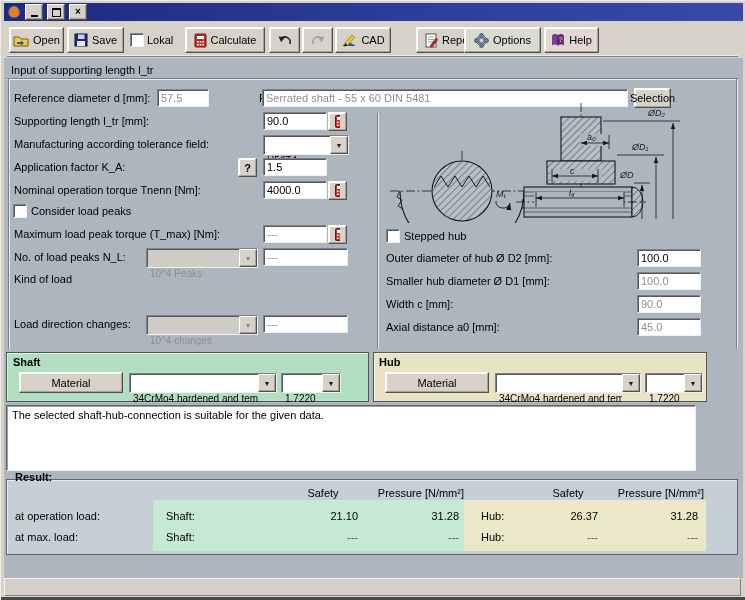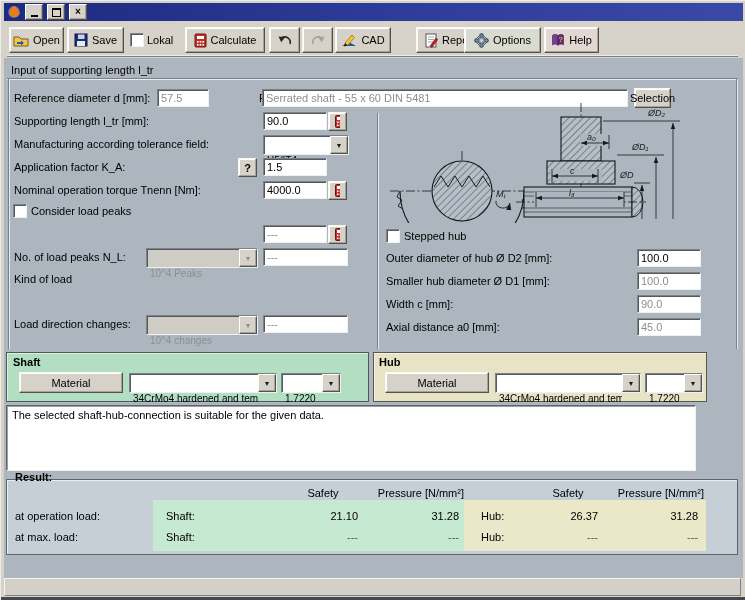--- a/index.html
+++ b/index.html
@@ -209,20 +209,21 @@
           <rect x="2" y="9.5" width="1.5" height="1.5"></rect>
           <rect x="4.7" y="9.5" width="1.5" height="1.5"></rect>
           <rect x="7.4" y="9.5" width="1.5" height="1.5"></rect>
         </g>
       </svg>
   </button>
 
   <span class="cb" style="left:12px;top:203px;"></span>
   <span class="lbl" style="left:30px;top:204px;">Consider load peaks</span>
 
+  <span class="lbl" style="left:13px;top:227px;">Maximum load peak torque (T_max) [Nm]:</span>
   <div class="field dis" style="left:262px;top:224px;width:56px;">---</div>
   <button class="btn" style="left:327px;top:224px;width:19px;height:19px;">
     <svg width="11" height="13">
         <rect x="0.5" y="0.5" width="10" height="12" rx="1" fill="#c23028" stroke="#6e140e"></rect>
         <rect x="2" y="2" width="7" height="3" fill="#fff"></rect>
         <g fill="#fff">
           <rect x="2" y="6.5" width="1.5" height="1.5"></rect>
           <rect x="4.7" y="6.5" width="1.5" height="1.5"></rect>
           <rect x="7.4" y="6.5" width="1.5" height="1.5"></rect>
           <rect x="2" y="9.5" width="1.5" height="1.5"></rect>

